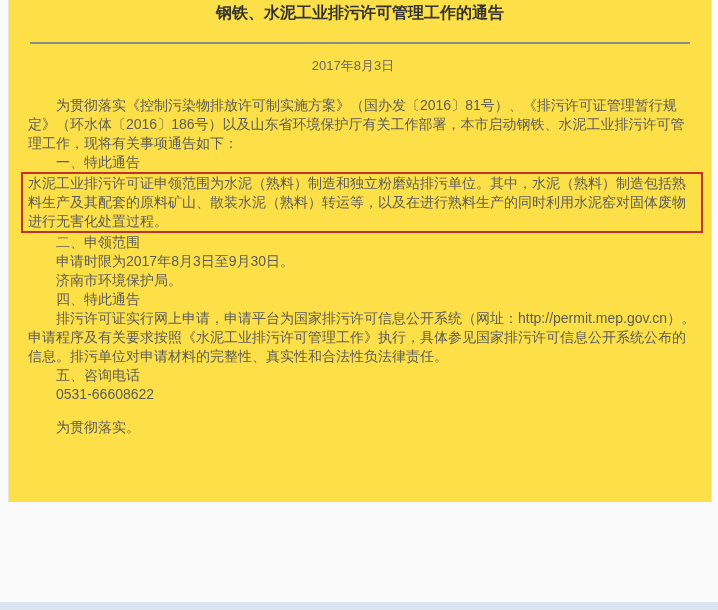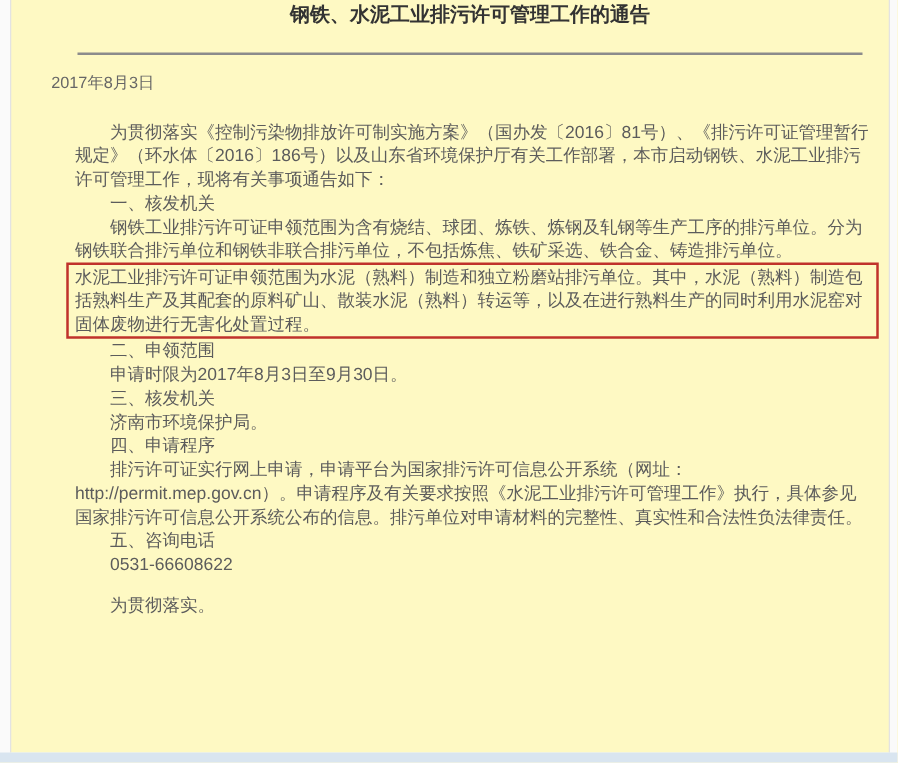--- a/index.html
+++ b/index.html
@@ -14,40 +14,39 @@
   *{box-sizing:border-box;}
   html,body{margin:0;padding:0;}
   body{
     width:718px;height:610px;overflow:hidden;
     background:var(--page-bg);
     font-family:"Liberation Sans","DejaVu Sans",sans-serif;
   }
   .page{position:relative;width:718px;height:610px;}
   .sheet{
     margin:0 6px 0 8px;
-    height:602px;
-    background:#fef9c3;
+    height:502px;
+    background:#fde047;
     border-left:1px solid var(--sheet-border);
     border-right:1px solid var(--sheet-border);
     overflow:hidden;
-    padding-left:32px;
   }
   .title{
     margin:0;padding-top:2px;
     font-size:16px;font-weight:bold;line-height:22px;
     text-align:center;color:var(--title-text);
   }
   .divider{
     height:2px;background:var(--divider);
     margin:18px 21px 0 21px;
   }
   .date{
     margin-top:13px;padding-right:14px;
     font-size:13px;line-height:18px;
-    text-align:left;color:#666666;
+    text-align:center;color:#666666;
   }
   .doc{
     margin-top:21px;
     padding:0 14px 0 19px;
     font-size:14px;line-height:19px;
     color:var(--body-text);
   }
   .doc p{margin:0;text-indent:2em;}
   .highlight-box{
     border:2px solid var(--highlight-border);
@@ -70,34 +69,32 @@
     <h1 class="title">钢铁、水泥工业排污许可管理工作的通告</h1>
 
     <div class="divider"></div>
 
     <div class="date">2017年8月3日</div>
 
     <div class="doc">
 
       <p>为贯彻落实《控制污染物排放许可制实施方案》（国办发〔2016〕81号）、《排污许可证管理暂行规定》（环水体〔2016〕186号）以及山东省环境保护厅有关工作部署，本市启动钢铁、水泥工业排污许可管理工作，现将有关事项通告如下：</p>
 
-      <p class="heading">一、核发机关</p>
-      <p>钢铁工业排污许可证申领范围为含有烧结、球团、炼铁、炼钢及轧钢等生产工序的排污单位。分为钢铁联合排污单位和钢铁非联合排污单位，不包括炼焦、铁矿采选、铁合金、铸造排污单位。</p>
+      <p class="heading">一、特此通告</p>
 
       <div class="highlight-box">
         <p>水泥工业排污许可证申领范围为水泥（熟料）制造和独立粉磨站排污单位。其中，水泥（熟料）制造包括熟料生产及其配套的原料矿山、散装水泥（熟料）转运等，以及在进行熟料生产的同时利用水泥窑对固体废物进行无害化处置过程。</p>
       </div>
 
       <p class="heading">二、申领范围</p>
       <p>申请时限为2017年8月3日至9月30日。</p>
 
-      <p class="heading">三、核发机关</p>
       <p>济南市环境保护局。</p>
 
-      <p class="heading">四、申请程序</p>
+      <p class="heading">四、特此通告</p>
       <p>排污许可证实行网上申请，申请平台为国家排污许可信息公开系统（网址：http://permit.mep.gov.cn）。申请程序及有关要求按照《水泥工业排污许可管理工作》执行，具体参见国家排污许可信息公开系统公布的信息。排污单位对申请材料的完整性、真实性和合法性负法律责任。</p>
 
       <p class="heading">五、咨询电话</p>
       <p>0531-66608622</p>
 
       <p class="closing">为贯彻落实。</p>
 
     </div>
   </div>
 

